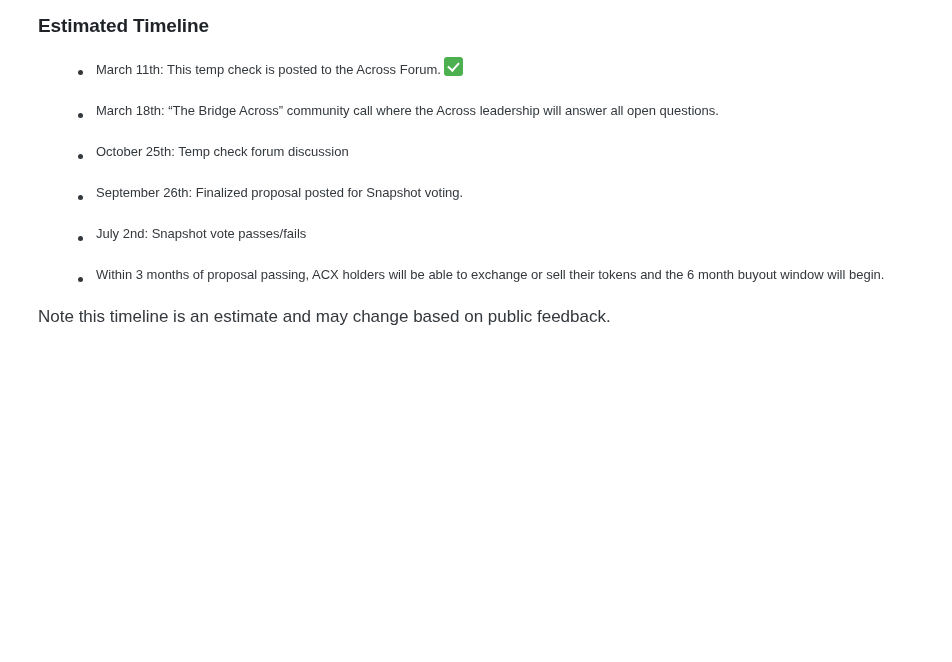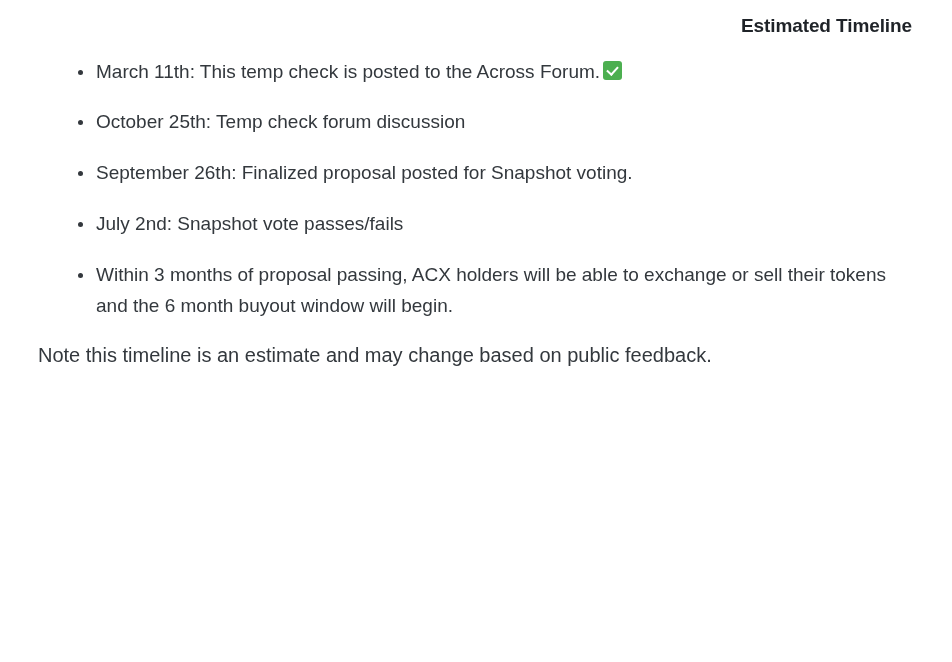--- a/index.html
+++ b/index.html
@@ -18,30 +18,29 @@
     padding: 14px 40px 0 38px;
     box-sizing: border-box;
   }
   .section-heading {
     font-size: 19px;
     font-weight: bold;
     color: #1f2328;
     letter-spacing: -0.1px;
     margin: 0 0 18px 0;
     line-height: 1.3;
-    text-align: right;
   }
   ul.timeline-list {
     list-style: none;
     margin: 0 0 14px 0;
     padding: 0 0 0 58px;
   }
   ul.timeline-list li {
     position: relative;
-    font-size: 19px;
+    font-size: 13px;
     line-height: 1.62;
     color: #33383d;
     margin-bottom: 20px;
     padding-right: 10px;
   }
   ul.timeline-list li:last-child {
     margin-bottom: 16px;
   }
   ul.timeline-list li::before {
     content: "";
@@ -68,36 +67,39 @@
     position: absolute;
     left: 6px;
     top: 3px;
     width: 5px;
     height: 9px;
     border: solid #ffffff;
     border-width: 0 2.4px 2.4px 0;
     transform: rotate(42deg);
   }
   .note {
-    font-size: 20px;
+    font-size: 17px;
     line-height: 1.6;
     color: #33383d;
     margin-top: 18px;
   }
 </style>
 </head>
 <body>
 
 <div class="doc">
 
   <h2 class="section-heading">Estimated Timeline</h2>
 
   <ul class="timeline-list">
     <li>
       <span>March 11th: This temp check is posted to the Across Forum.</span><span class="check-badge"></span>
+    </li>
+    <li>
+      <span>March 18th: “The Bridge Across” community call where the Across leadership will answer all open questions.</span>
     </li>
     <li>
       <span>October 25th: Temp check forum discussion</span>
     </li>
     <li>
       <span>September 26th: Finalized proposal posted for Snapshot voting.</span>
     </li>
     <li>
       <span>July 2nd: Snapshot vote passes/fails</span>
     </li>

